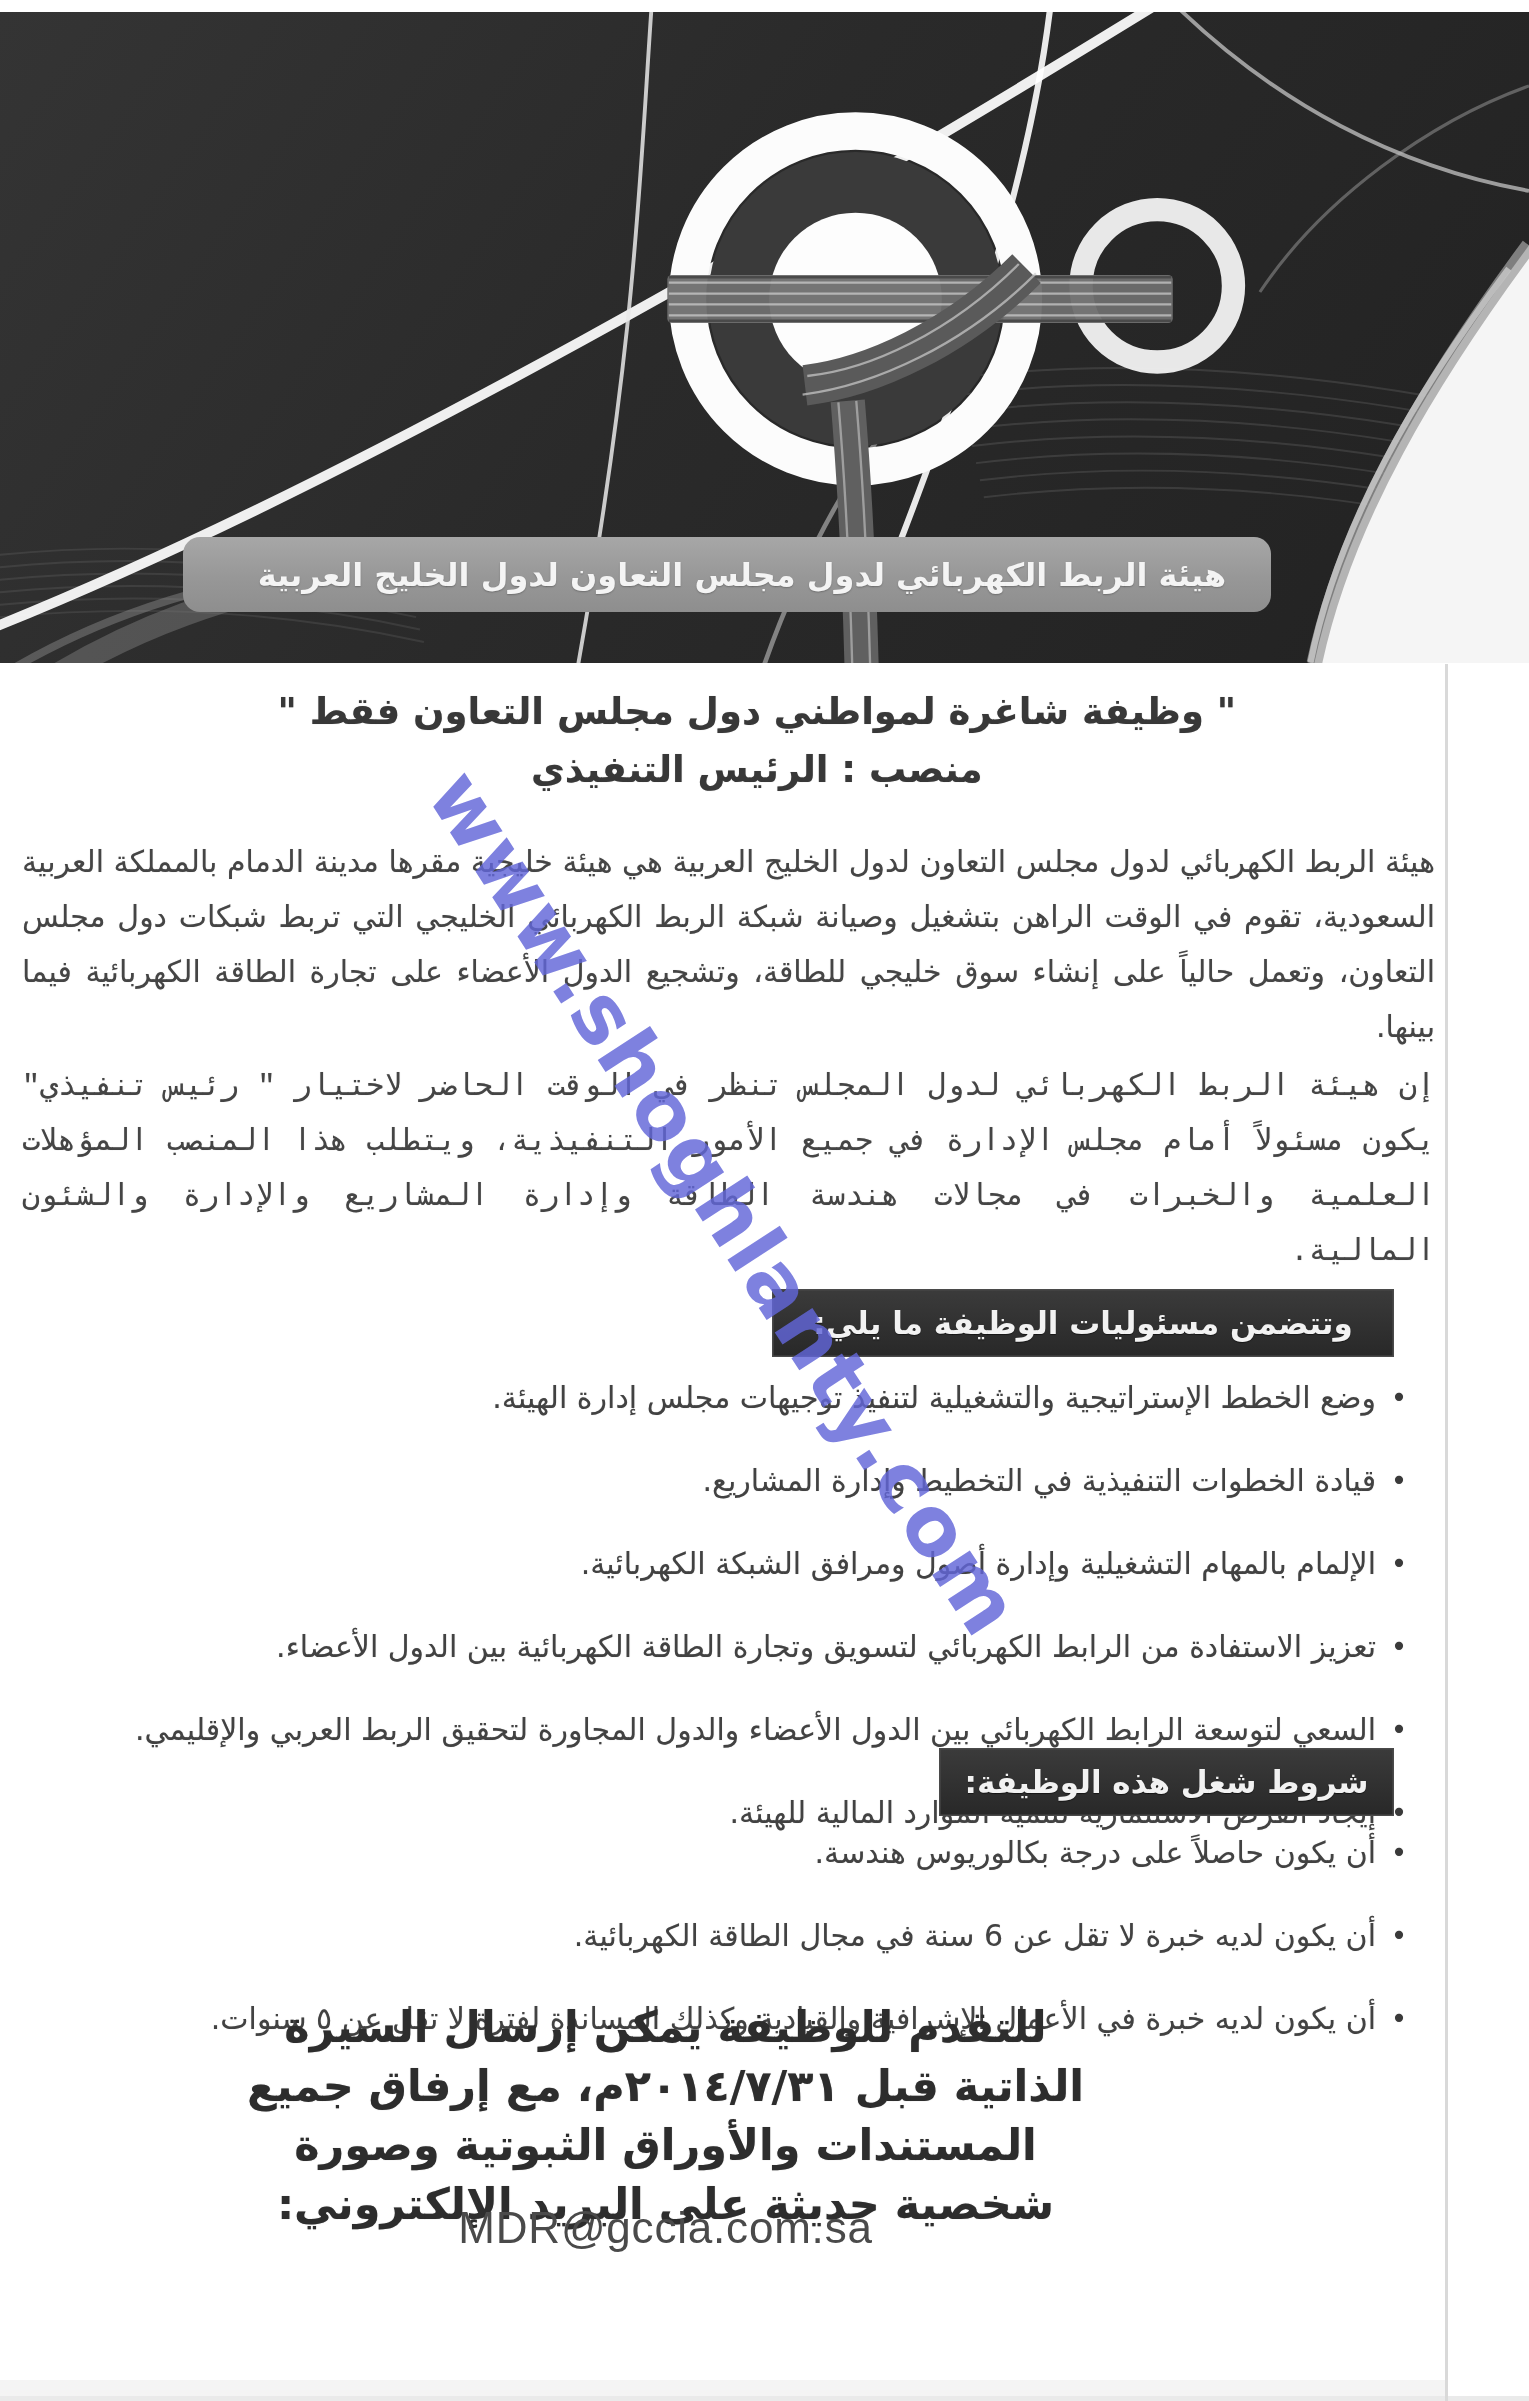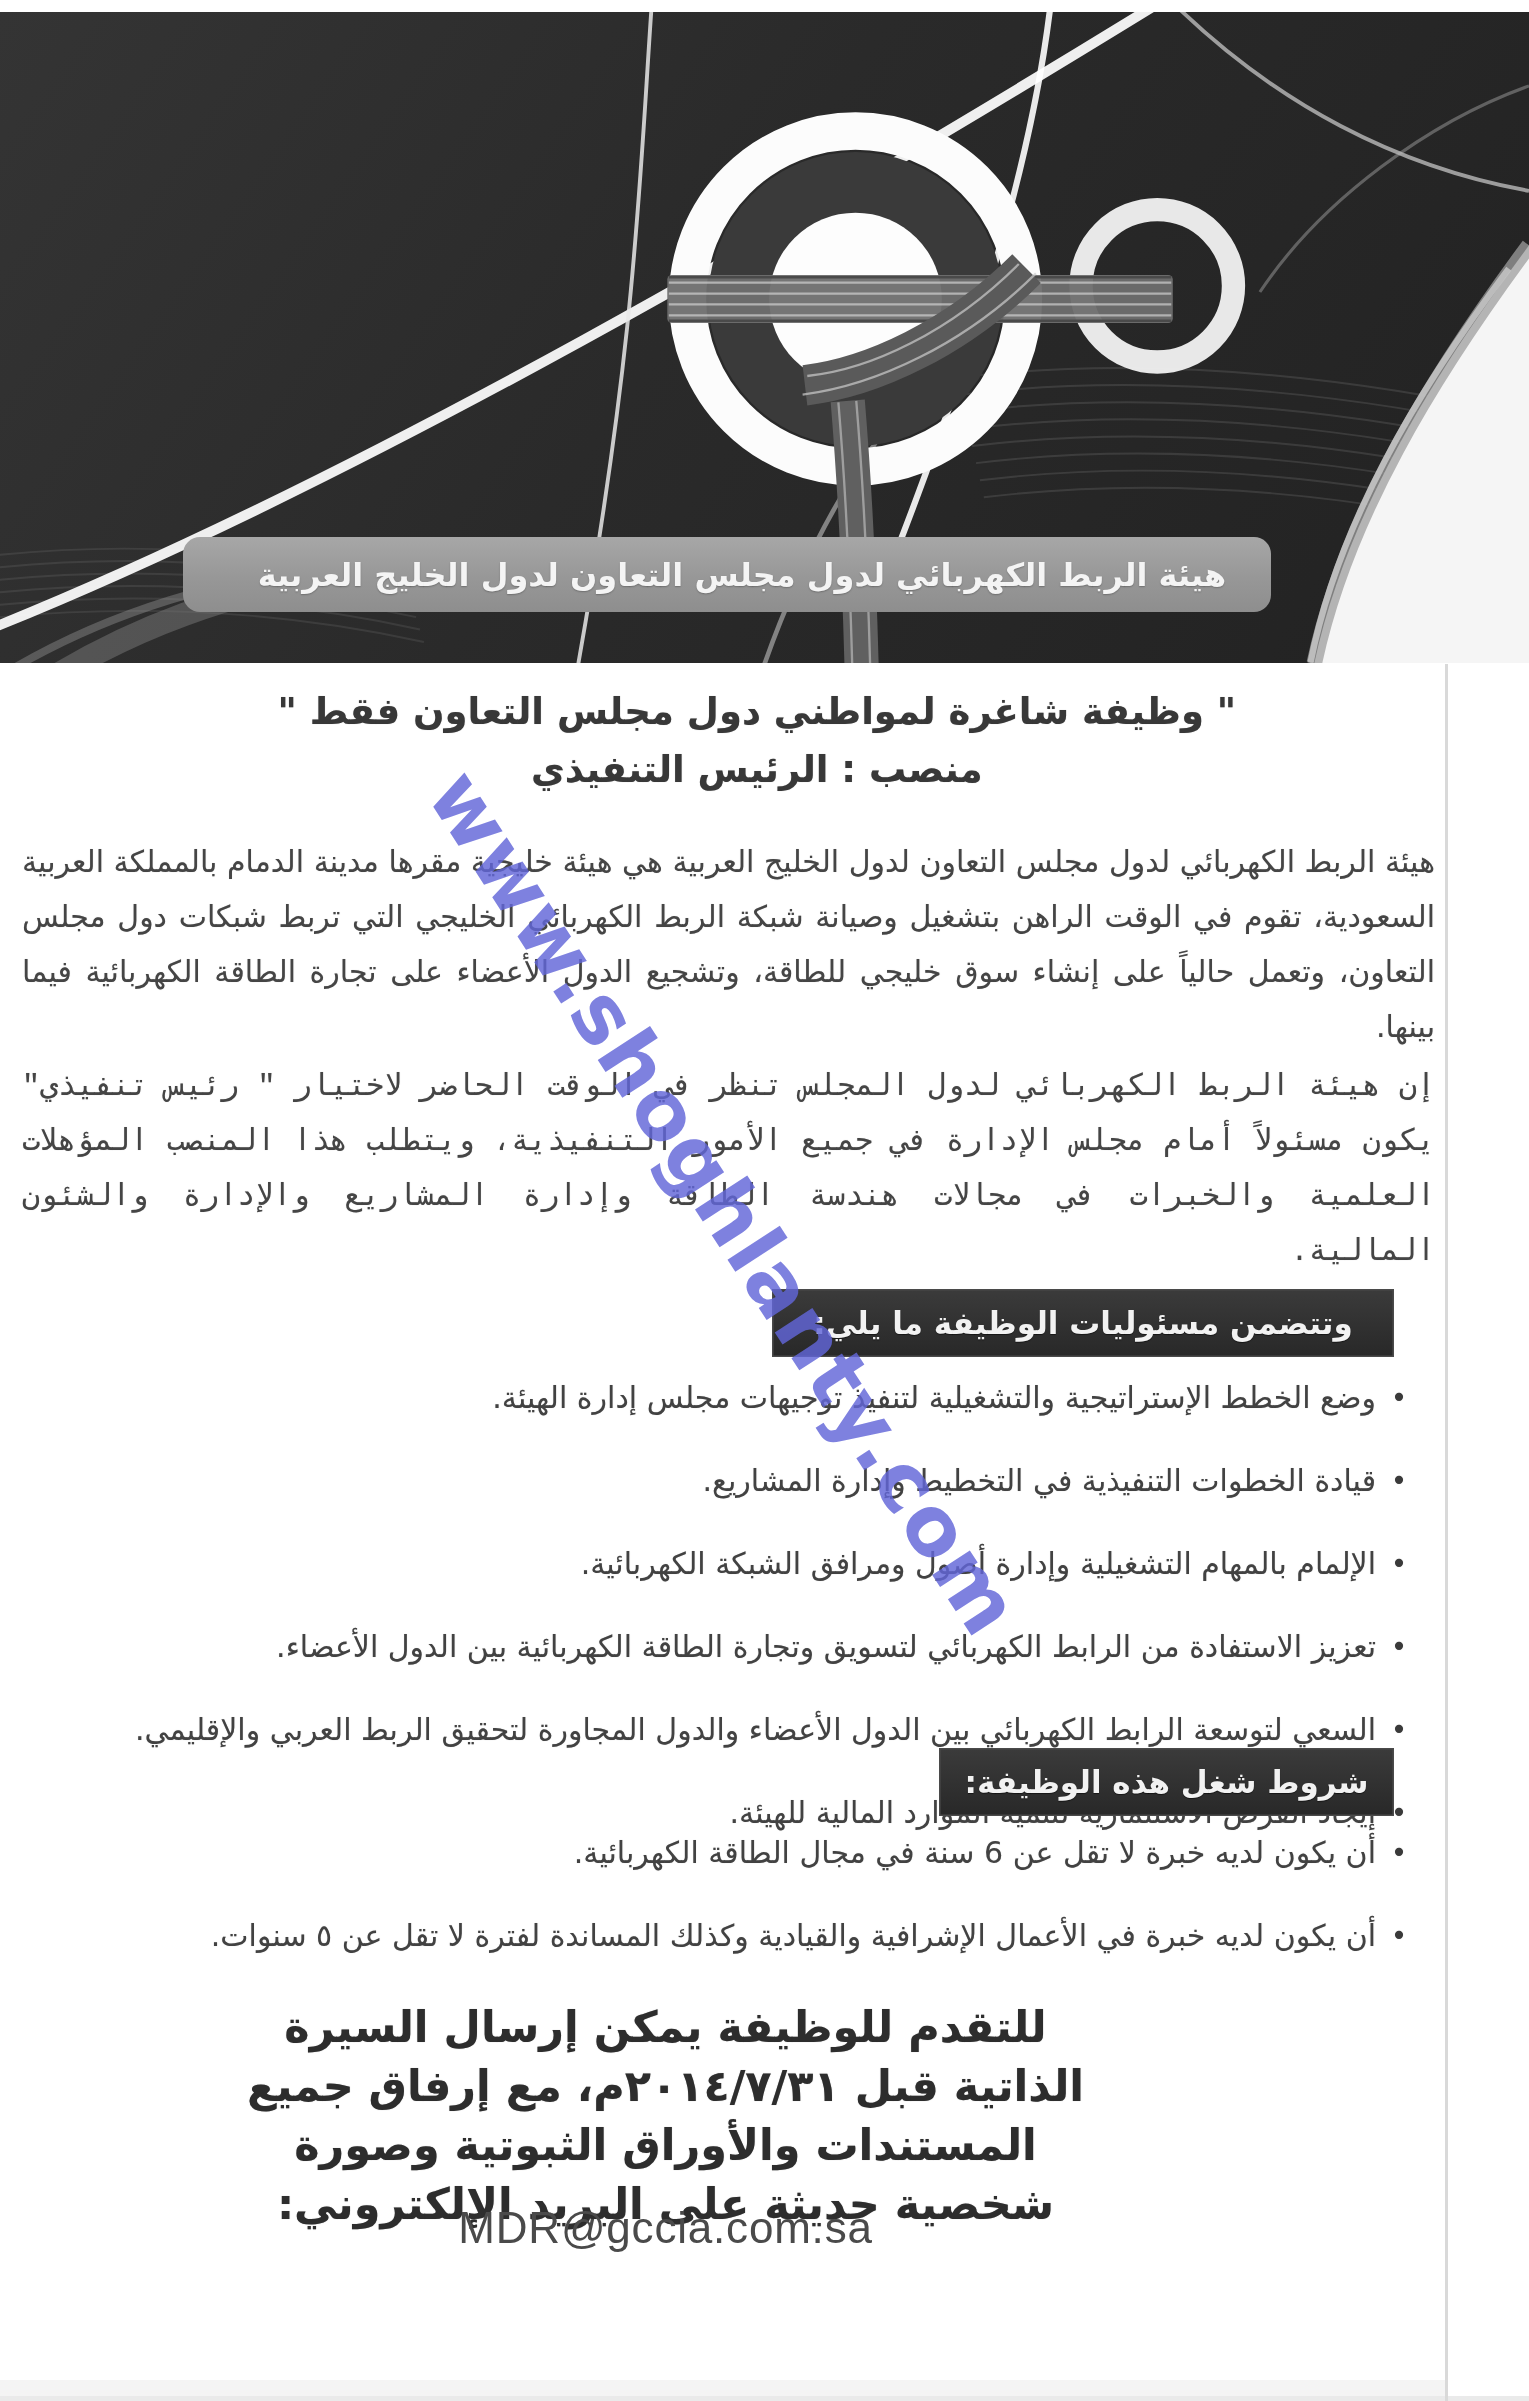--- a/index.html
+++ b/index.html
@@ -196,20 +196,21 @@
       <li>الإلمام بالمهام التشغيلية وإدارة أصول ومرافق الشبكة الكهربائية.</li>
       <li>تعزيز الاستفادة من الرابط الكهربائي لتسويق وتجارة الطاقة الكهربائية بين الدول الأعضاء.</li>
       <li>السعي لتوسعة الرابط الكهربائي بين الدول الأعضاء والدول المجاورة لتحقيق الربط العربي والإقليمي.</li>
       <li>إيجاد الفرص الاستثمارية لتنمية الموارد المالية للهيئة.</li>
     </ul>
 
   <div class="section-bar bar-requirements">
     <span>شروط شغل هذه الوظيفة:</span>
   </div>
   <ul class="bullet-list list-requirements">
+      <li>أن يكون حاصلاً على درجة بكالوريوس هندسة.</li>
       <li>أن يكون لديه خبرة لا تقل عن 6 سنة في مجال الطاقة الكهربائية.</li>
       <li>أن يكون لديه خبرة في الأعمال الإشرافية والقيادية وكذلك المساندة لفترة لا تقل عن ٥ سنوات.</li>
     </ul>
 
   <div class="apply-note">للتقدم للوظيفة يمكن إرسال السيرة الذاتية قبل ٢٠١٤/٧/٣١م، مع إرفاق جميع المستندات والأوراق الثبوتية وصورة شخصية حديثة على البريد الإلكتروني:</div>
   <div class="apply-email">MDR@gccia.com.sa</div>
 
   <div class="v-line"></div>
   <div class="bottom-strip"></div>
   <div class="bottom-edge"></div>

